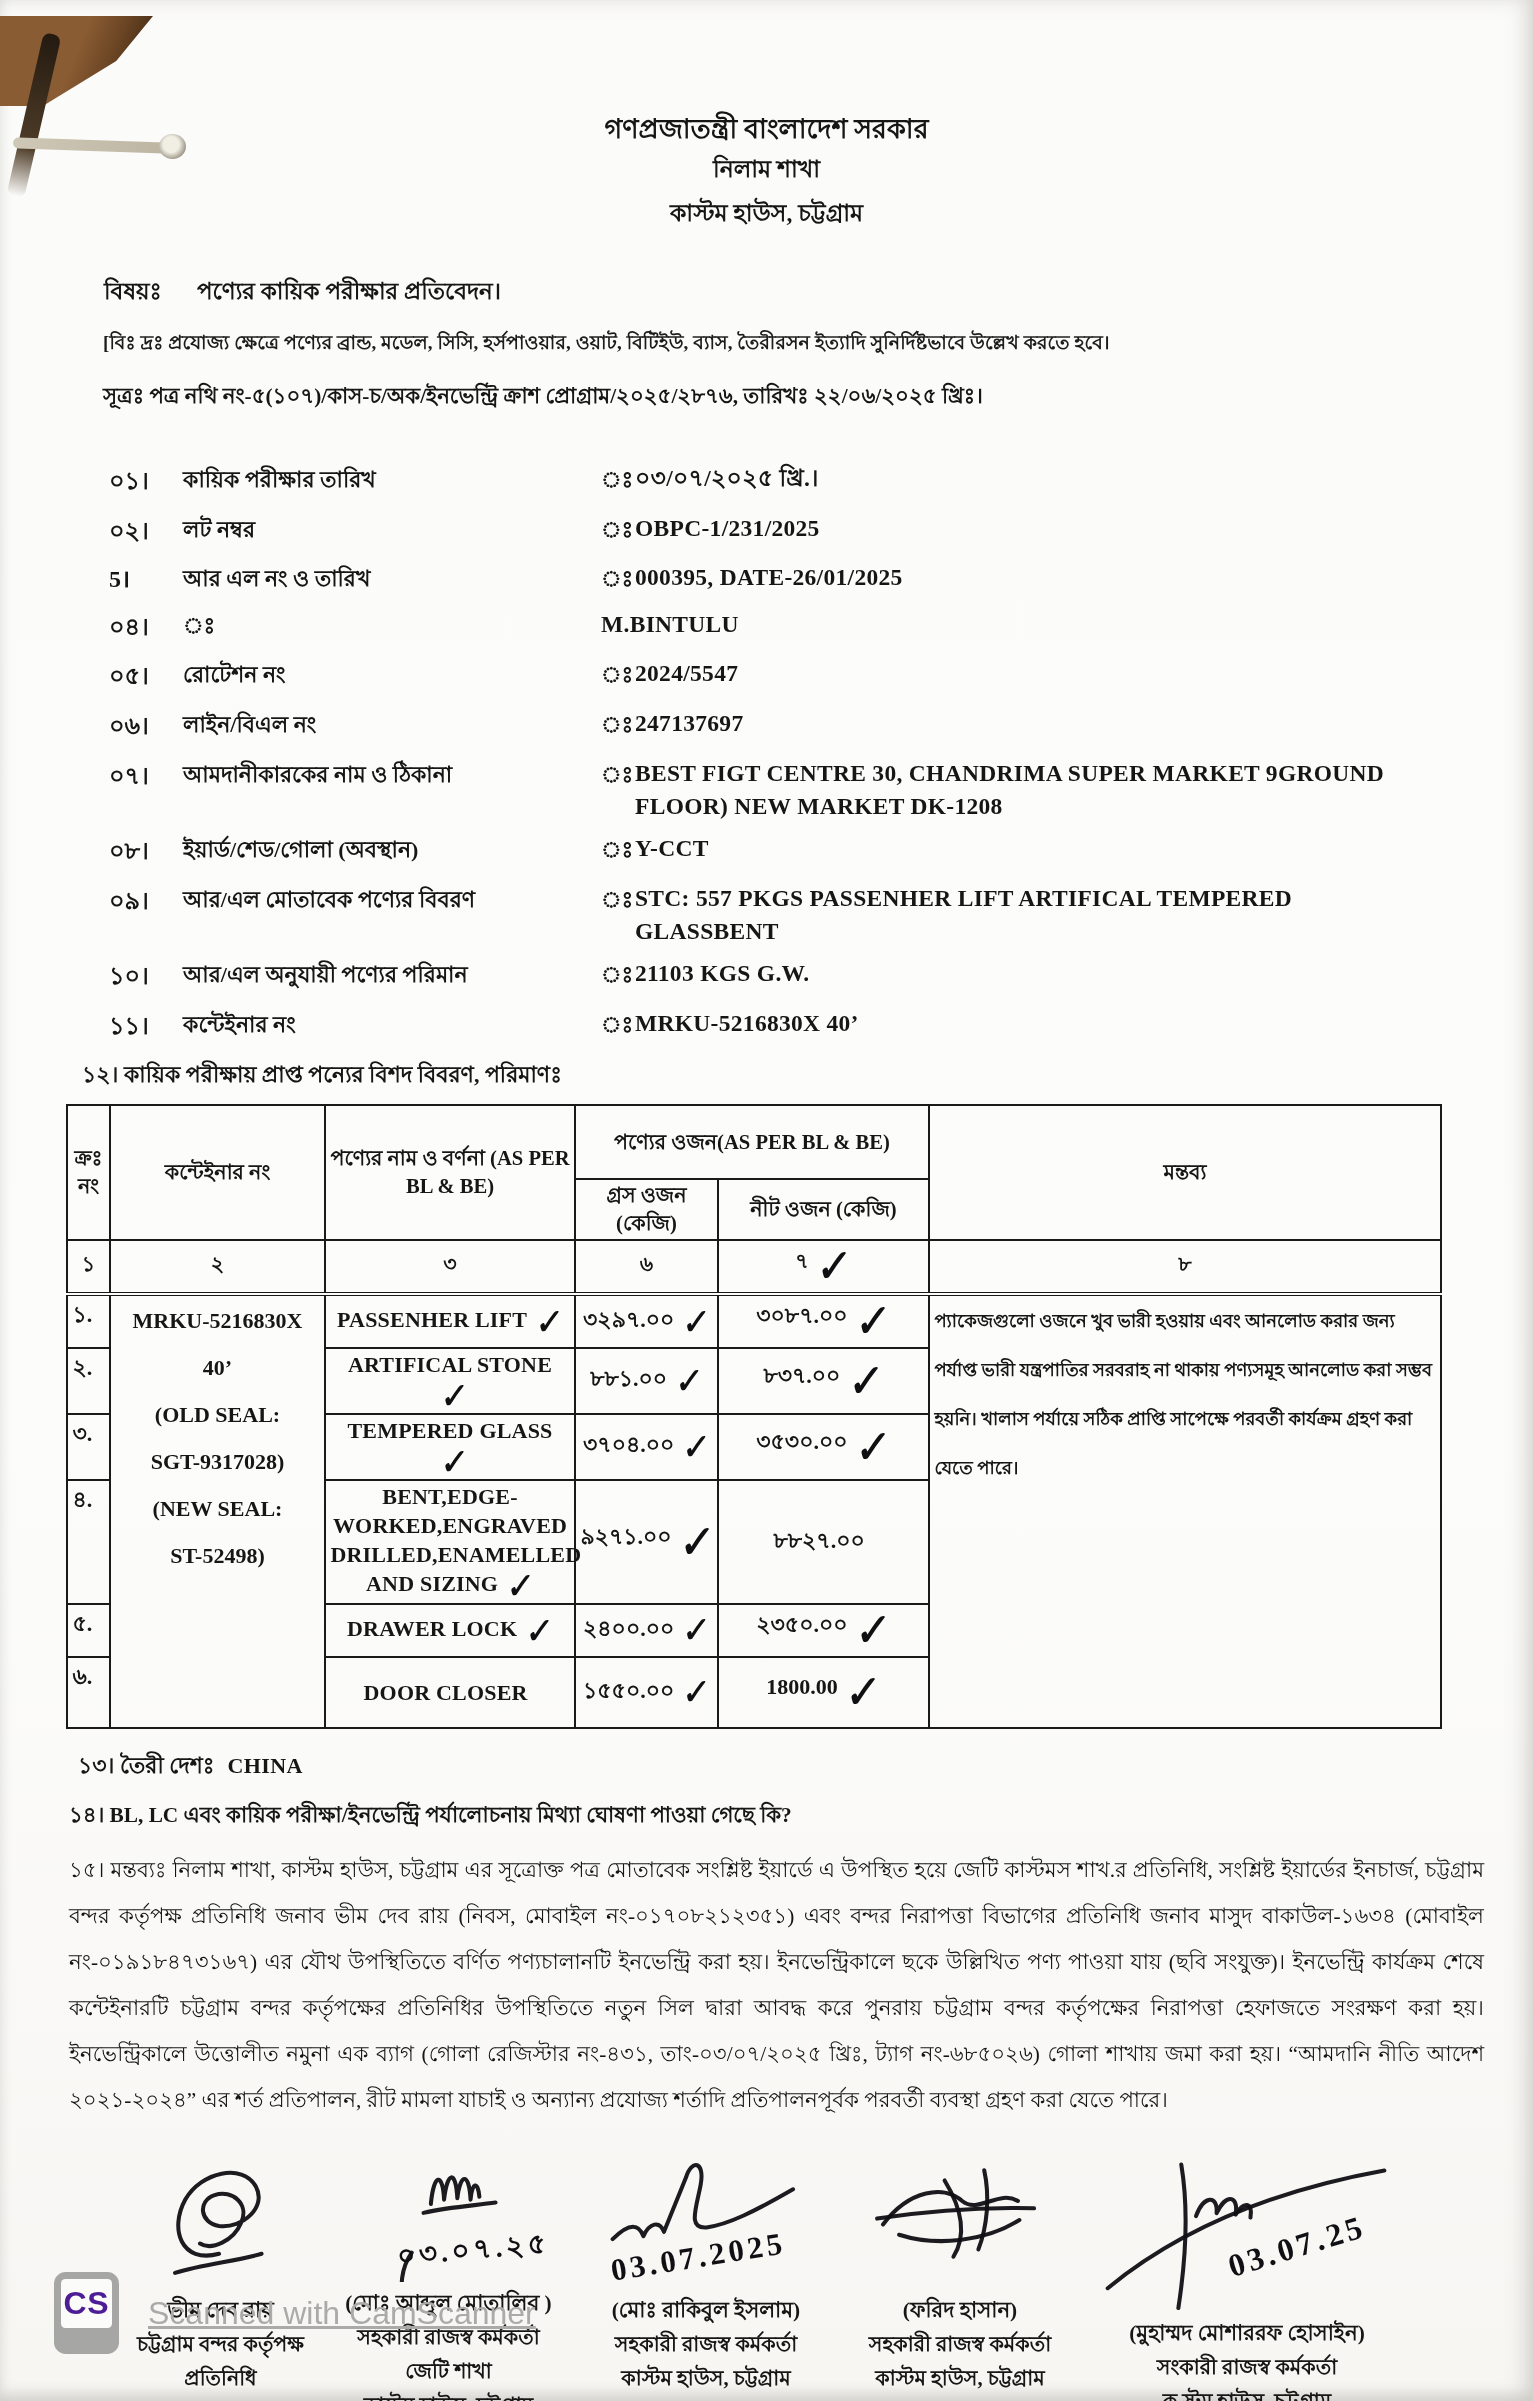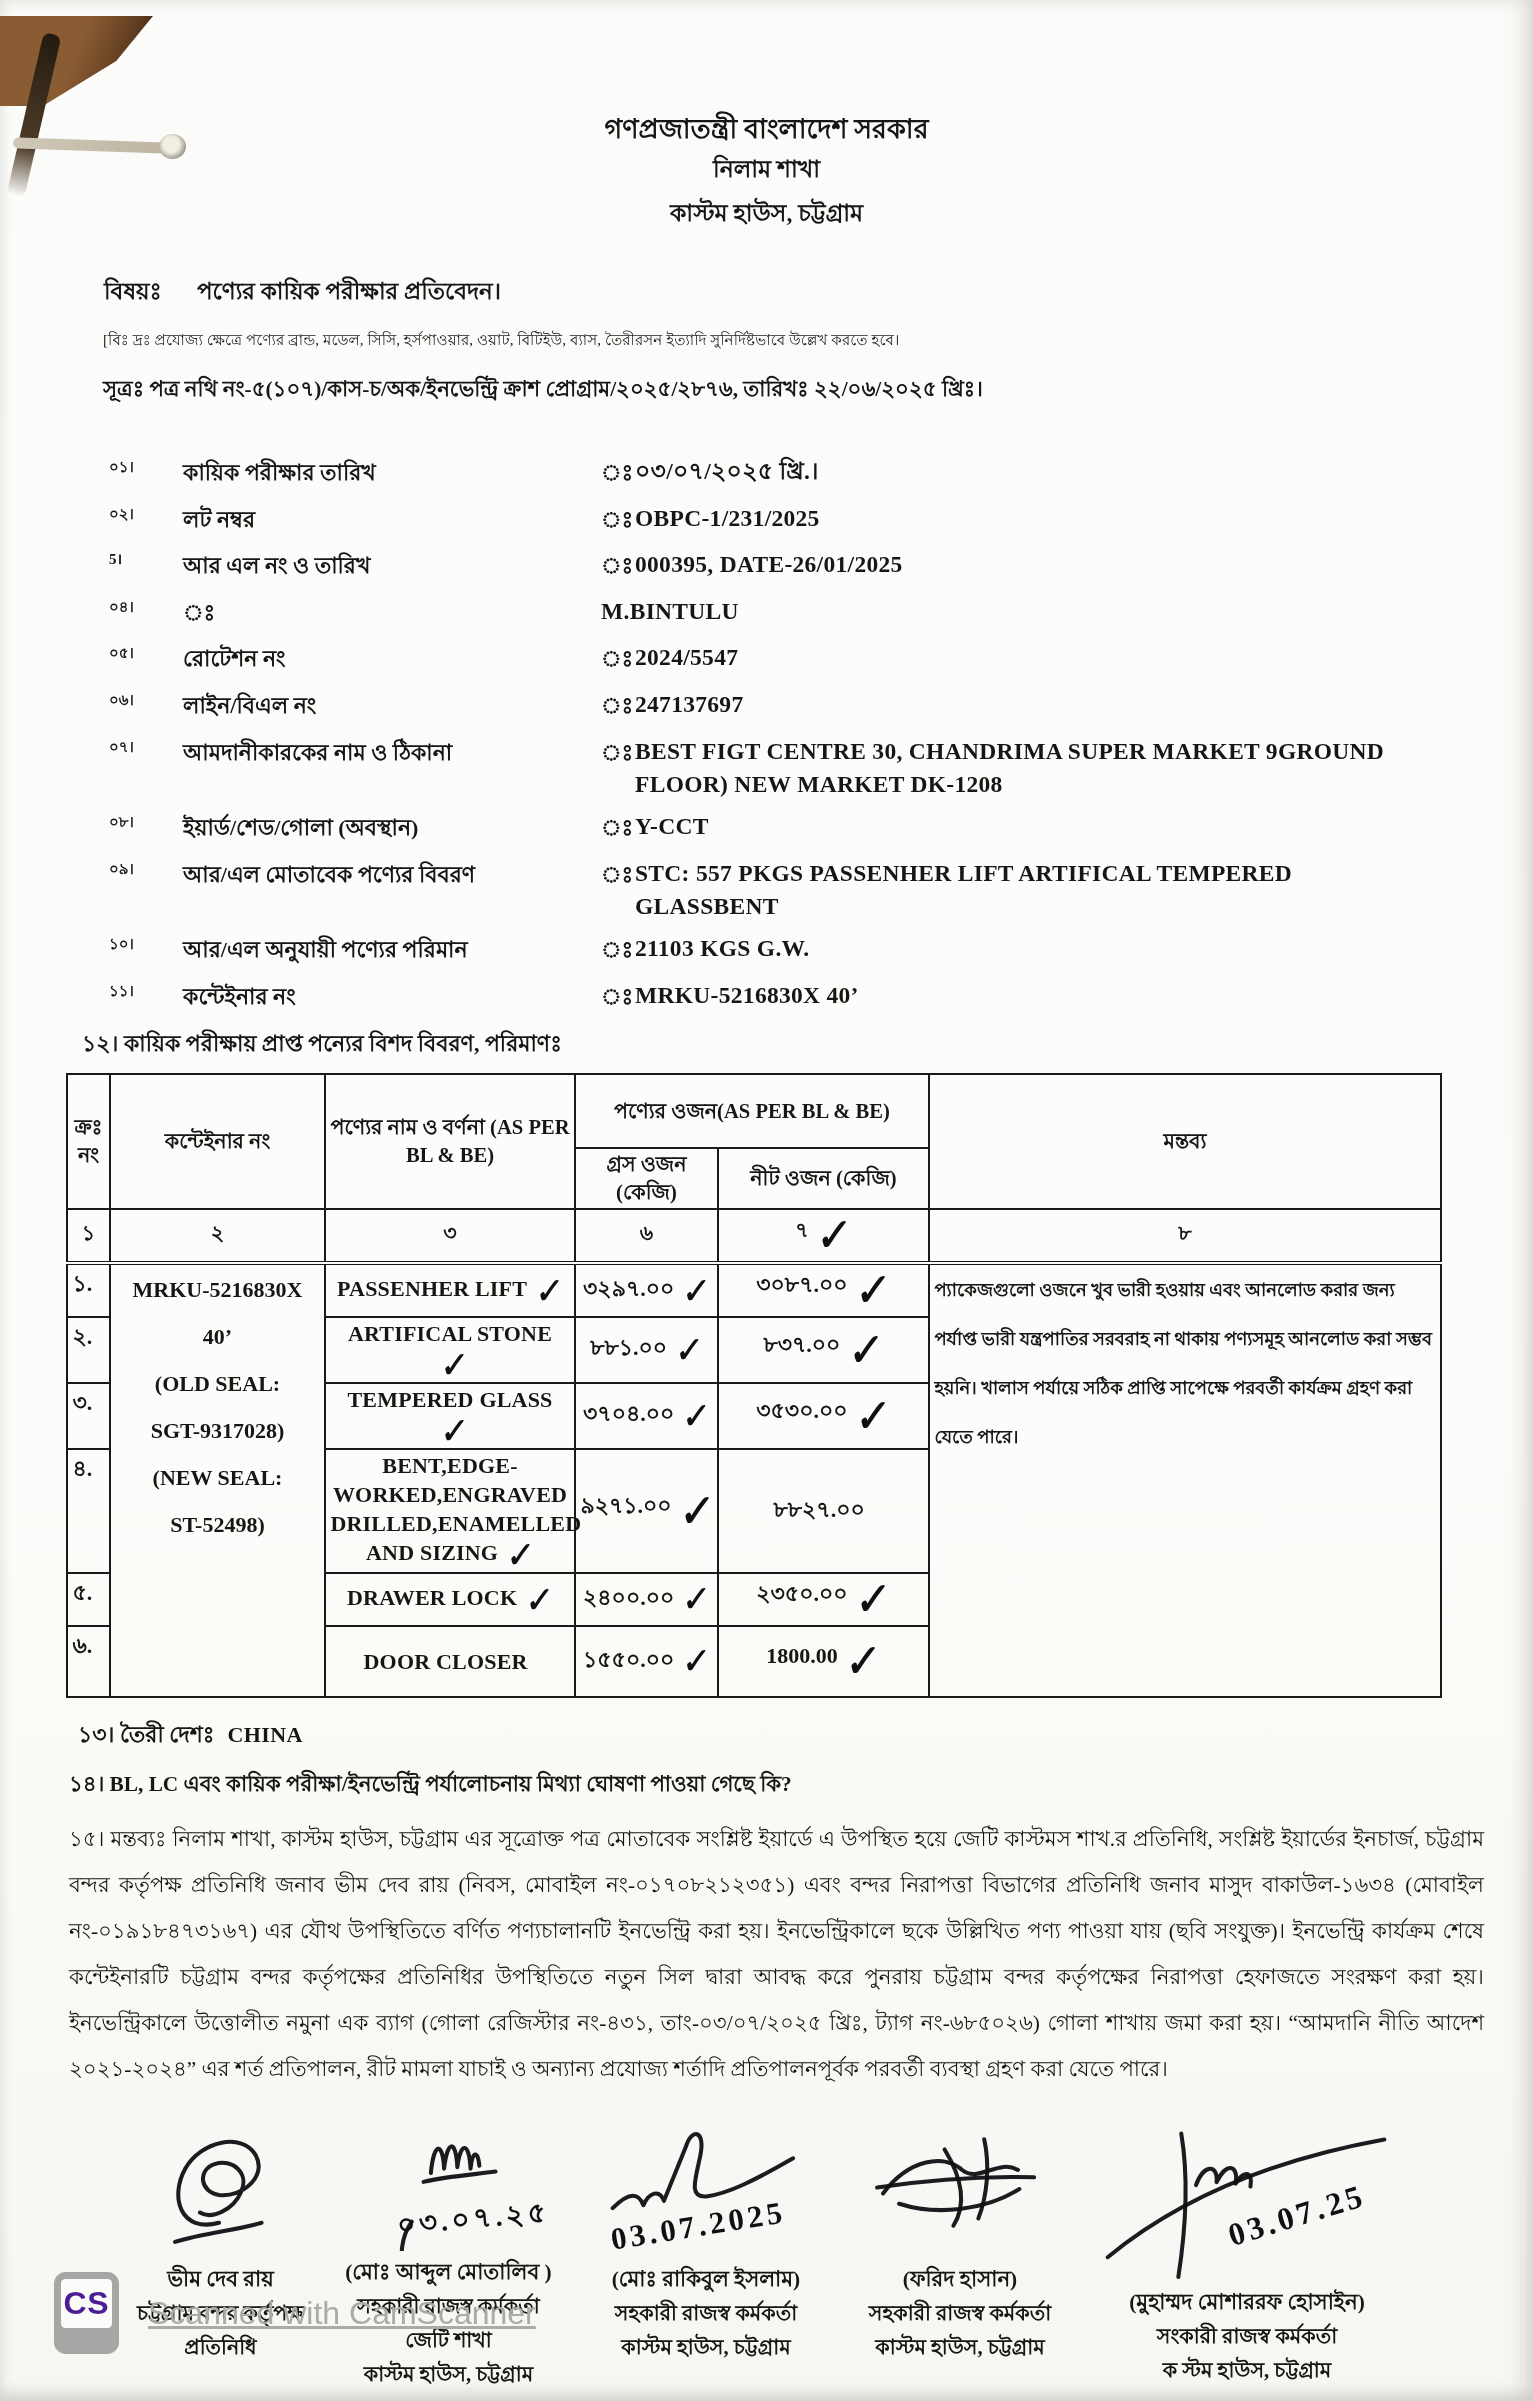--- a/index.html
+++ b/index.html
@@ -25,26 +25,26 @@
   .pin-head{position:absolute;left:159px;top:134px;width:26.5px;height:25px;border-radius:50%;
     background:radial-gradient(circle at 45% 42%,#f1eee4 0 38%,#a39d8e 70%,#6e695c 100%);}
   
   .hdr{padding-top:112px;text-align:center;}
   .hdr .l1{font-size:27px;font-weight:700;line-height:34px;}
   .hdr .l2{font-size:23.5px;font-weight:700;line-height:46px;}
   .hdr .l3{font-size:23.5px;font-weight:700;line-height:43px;}
   
   .subject{margin:38px 52px 0 104px;font-size:23px;font-weight:700;}
   .subject .lbl{margin-right:35px;}
-  .note{margin:16px 44px 0 103px;font-size:15px;font-weight:400;color:#1c1c1a;letter-spacing:0.1px;}
+  .note{margin:16px 44px 0 103px;font-size:19px;font-weight:700;color:#1c1c1a;letter-spacing:0.1px;}
   .reference{margin:19px 44px 0 103px;font-size:21.3px;font-weight:700;}
   
   .fields{margin:47px 44px 0 109px;}
   .frow{display:grid;grid-template-columns:74px 418px 34px auto;align-items:start;margin-bottom:9.6px;}
-  .frow .sl{font-size:15px;font-weight:700;}
+  .frow .sl{font-size:24px;font-weight:700;}
   .frow .lb{font-size:22px;font-weight:700;}
   .frow .cl{font-size:22px;font-weight:700;}
   .frow .vl{font-size:23.5px;font-weight:700;line-height:33px;letter-spacing:0.3px;}
   
   .sec12{margin:5.9px 0 0 82px;font-size:22px;font-weight:700;}
   table.inv{border-collapse:collapse;margin:10.3px 0 0 66px;table-layout:fixed;width:1374px;
     border:2.9px solid #171715;}
   table.inv th,table.inv td{border:2.2px solid #1a1a18;padding:1.5px 4.4px;}
   th.h{font-size:20.6px;font-weight:700;vertical-align:middle;text-align:center;line-height:28px;}
   tr.hrow{height:74px;}

